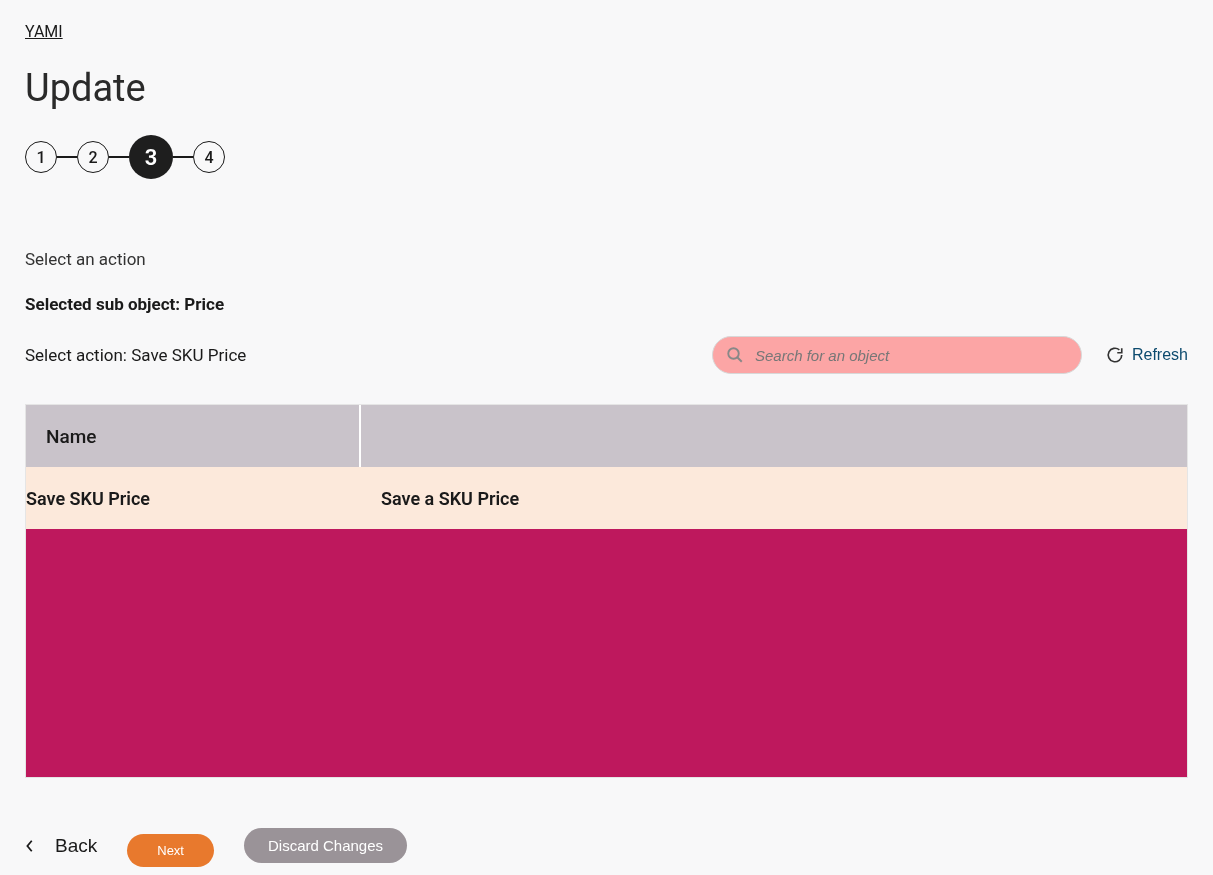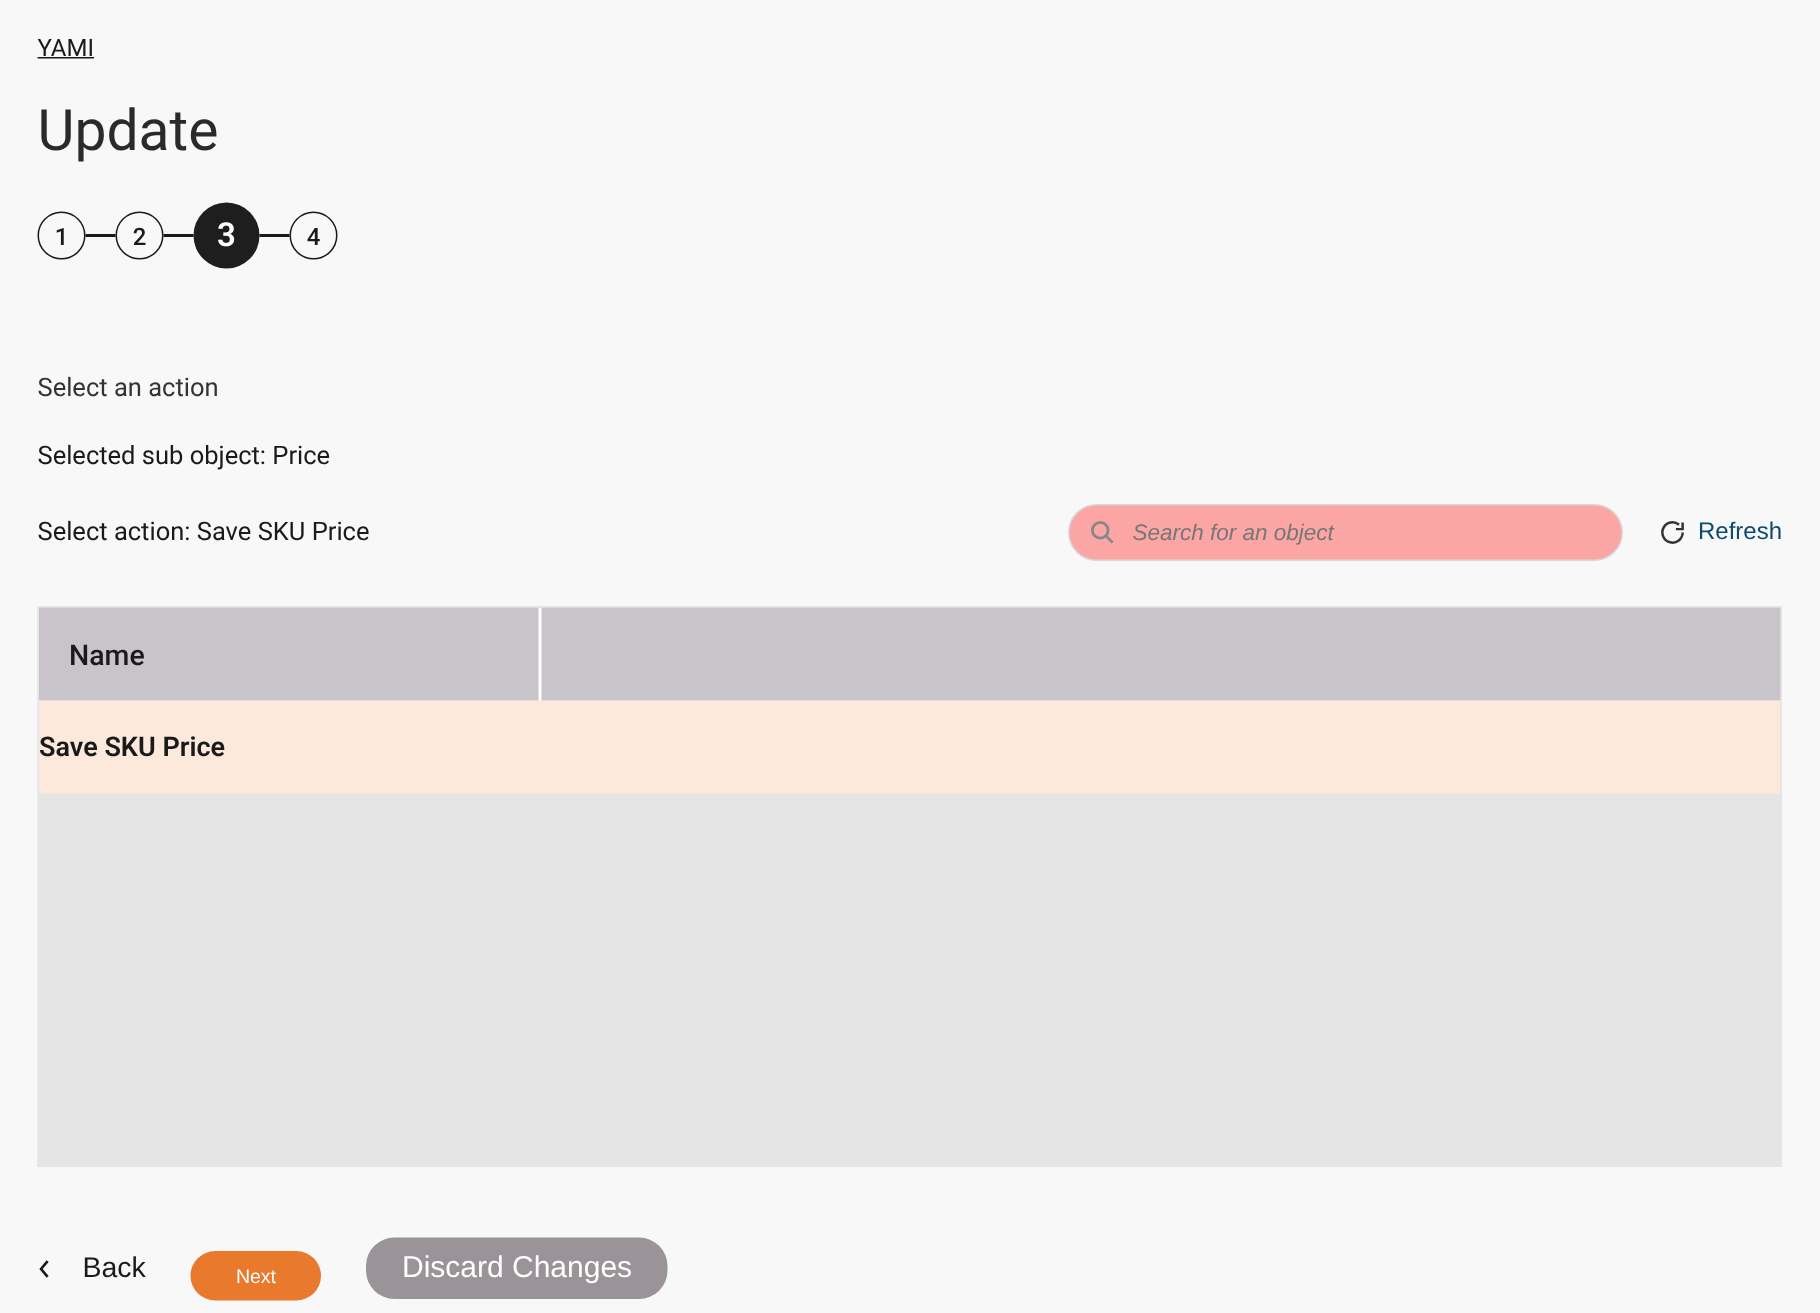--- a/index.html
+++ b/index.html
@@ -61,21 +61,21 @@
       height: 1.5px;
       background: #1a1a1a;
     }
     .section-label {
       font-size: 17px;
       color: #333;
       margin-bottom: 25px;
     }
     .selected-sub {
       font-size: 17px;
-      font-weight: 400;
+      font-weight: 700;
       color: #1a1a1a;
       margin-bottom: 22px;
     }
     .action-search-row {
       display: flex;
       align-items: center;
       justify-content: space-between;
       margin-bottom: 30px;
     }
     .select-action {
@@ -127,21 +127,21 @@
       background: none;
       border: none;
     }
     .refresh-icon {
       width: 18px;
       height: 18px;
       color: #333;
     }
     .table-wrap {
       border: 1px solid #e5e5e5;
-      background: #e5e5e5;
+      background: #be185d;
       height: 374px;
       overflow: hidden;
     }
     .table-header {
       display: flex;
       background: #c9c3ca;
       height: 62px;
       align-items: center;
     }
     .col-name {
@@ -213,21 +213,21 @@
       font-weight: 500;
       border: none;
       border-radius: 19px;
       padding: 9px 30px;
       cursor: pointer;
       margin-top: 10px;
     }
     .discard-btn {
       background: #9a9398;
       color: #fff;
-      font-size: 20px;
+      font-size: 15px;
       font-weight: 500;
       border: none;
       border-radius: 19px;
       padding: 9px 24px;
       cursor: pointer;
     }
   </style>
 </head>
 <body>
 
@@ -270,20 +270,21 @@
     </button>
   </div>
 </div>
 
 <div class="table-wrap">
   <div class="table-header">
     <div class="col-name">Name</div>
   </div>
   <div class="table-row">
     <div class="cell-name">Save SKU Price</div>
+    <div class="cell-desc">Save a SKU Price</div>
   </div>
 </div>
 
 <div class="footer-actions">
   <button class="back-btn">
     <svg class="chevron-left" viewBox="0 0 10 16" fill="none" stroke="currentColor" stroke-width="2">
       <polyline points="7,2 2,8 7,14"></polyline>
     </svg>
     <span>Back</span>
   </button>

